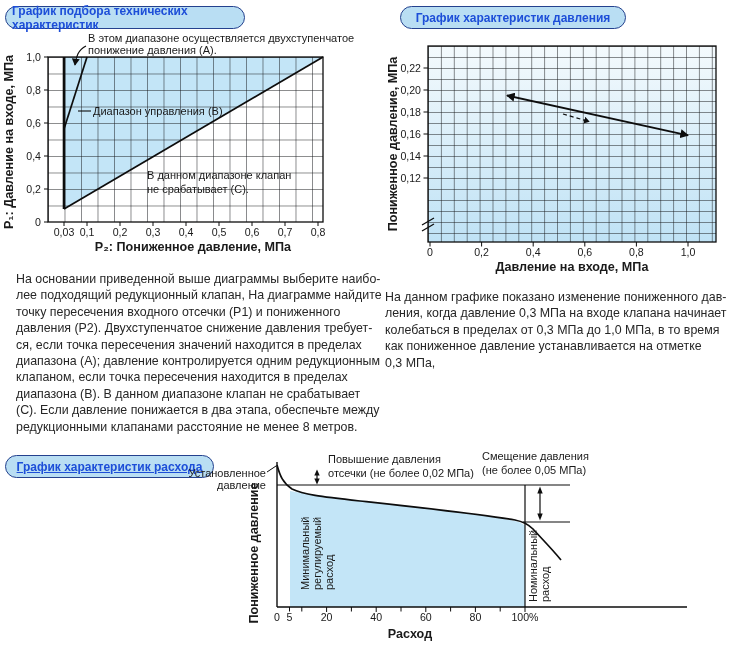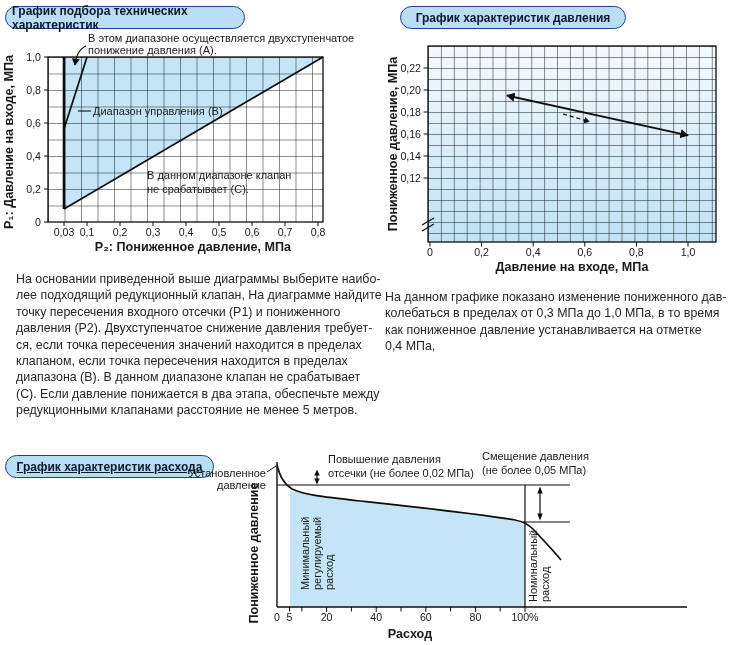--- a/index.html
+++ b/index.html
@@ -1,20 +1,20 @@
 <!DOCTYPE html>
 <html><head>
 <meta charset="utf-8">
 <style>
   html,body{margin:0;padding:0;background:#ffffff;}
   .page{position:relative;width:731px;height:645px;background:#fff;overflow:hidden;
         font-family:"Liberation Sans","DejaVu Sans",sans-serif;color:#1b1b1b;}
   .pill{position:absolute;height:21px;border:1.7px solid #24418e;border-radius:13px;
         background:#b9def3;display:flex;align-items:center;justify-content:center;
-        font-weight:bold;font-size:12px;color:#0f172a;padding:0 6px;box-sizing:content-box;}
+        font-weight:bold;font-size:12px;color:#1d4ed8;padding:0 6px;box-sizing:content-box;}
   .para{position:absolute;font-size:12.4px;color:#262626;}
   .para div{line-height:16.4px;white-space:nowrap;}
   svg{position:absolute;overflow:visible;}
   svg text{fill:#1a1a1a;}
   .tk{font-size:10.6px;}
   .ann{font-size:11px;}
   .axt{font-size:12.6px;font-weight:bold;}
   .gridln{stroke:#17191c;stroke-width:1;}
   .blk{stroke:#0d0d0d;fill:none;}
 </style>
@@ -173,31 +173,33 @@
     <text class="axt" text-anchor="middle" transform="translate(12,106) rotate(-90)">Пониженное давление, МПа</text>
     <text class="axt" text-anchor="middle" x="187" y="233">Давление на входе, МПа</text>
   </svg>
 
   <div class="para" style="left:16px;top:271px;width:372px;">
     <div>На основании приведенной выше диаграммы выберите наибо-</div>
     <div>лее подходящий редукционный клапан, На диаграмме найдите</div>
     <div>точку пересечения входного отсечки (P1) и пониженного</div>
     <div>давления (P2). Двухступенчатое снижение давления требует-</div>
     <div>ся, если точка пересечения значений находится в пределах</div>
+    <div>диапазона (А); давление контролируется одним редукционным</div>
     <div>клапаном, если точка пересечения находится в пределах</div>
     <div>диапазона (В). В данном диапазоне клапан не срабатывает</div>
     <div>(С). Если давление понижается в два этапа, обеспечьте между</div>
-    <div>редукционными клапанами расстояние не менее 5 метров.</div>
+    <div>редукционными клапанами расстояние не менее 8 метров.</div>
   </div>
 
   <div class="para" style="left:385px;top:289px;width:346px;">
     <div>На данном графике показано изменение пониженного дав-</div>
+    <div>ления, когда давление 0,3 МПа на входе клапана начинает</div>
     <div>колебаться в пределах от 0,3 МПа до 1,0 МПа, в то время</div>
     <div>как пониженное давление устанавливается на отметке</div>
-    <div>0,4 МПа,</div>
+    <div>0,3 МПа,</div>
   </div>
 
   <div class="pill" style="left:5px;top:455px;width:195px;text-decoration:underline;">
     <span>График характеристик расхода</span>
   </div>
 
   <svg style="left:225px;top:450px;" width="506" height="195" viewBox="0 0 506 195">
 
     <path d="M 65,157 L 65,41 C 95,46 150,52 200,58 C 240,63 275,67 294,72 L 300,75.5 L 300,157 Z" fill="#c3e5f7"></path>
 

